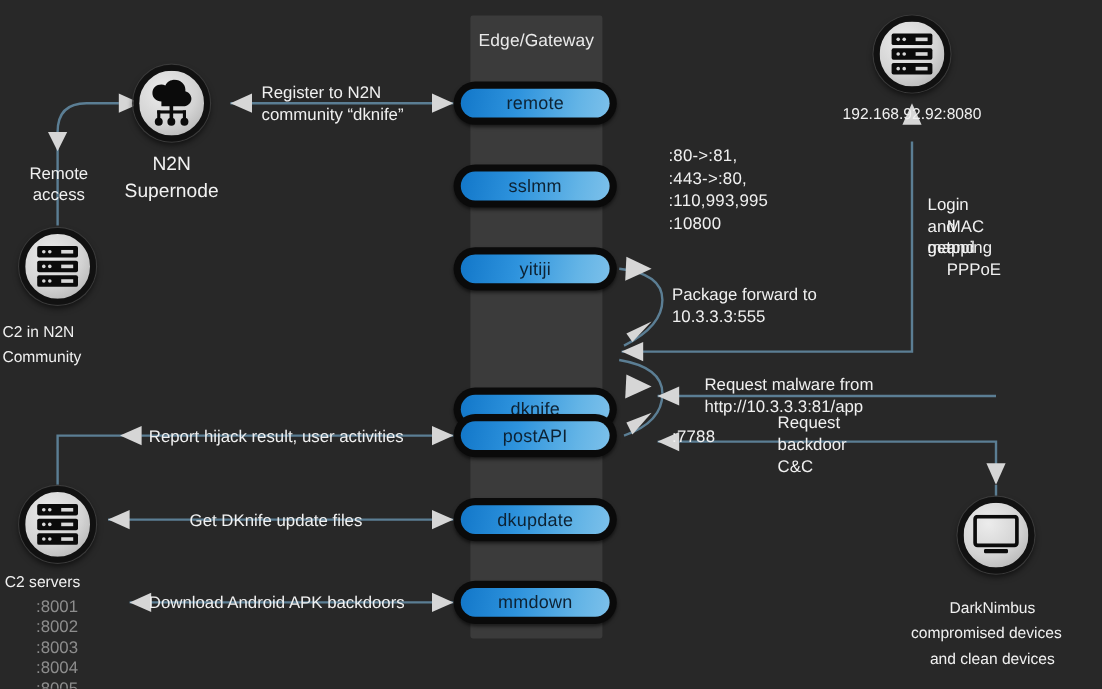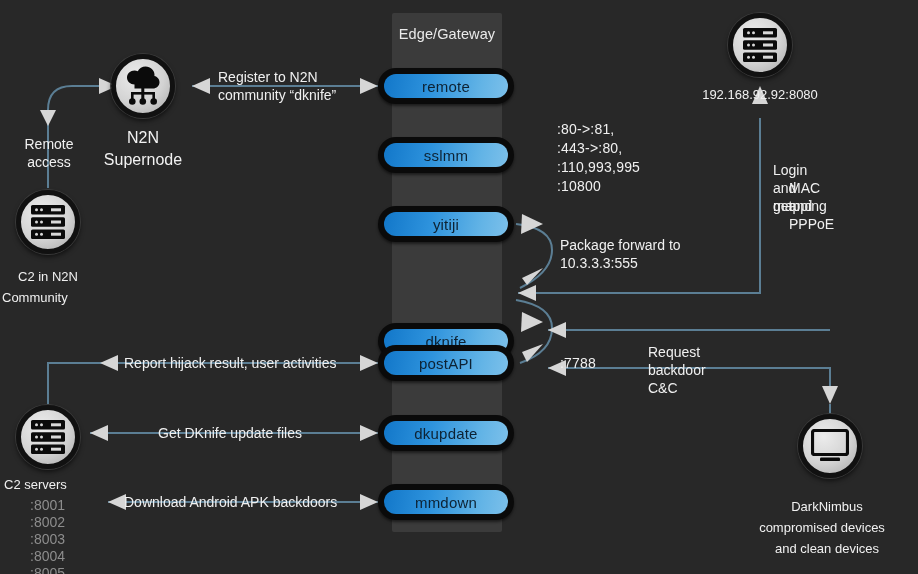--- a/index.html
+++ b/index.html
@@ -186,21 +186,21 @@
         <rect x="22" y="5.3" width="10" height="3" fill="#d8d8d8"></rect>
         <circle cx="7.5" cy="19" r="1.5" fill="#d8d8d8"></circle>
         <circle cx="12.5" cy="19" r="1.5" fill="#d8d8d8"></circle>
         <rect x="22" y="17.5" width="10" height="3" fill="#d8d8d8"></rect>
         <circle cx="7.5" cy="31.2" r="1.5" fill="#d8d8d8"></circle>
         <circle cx="12.5" cy="31.2" r="1.5" fill="#d8d8d8"></circle>
         <rect x="22" y="29.7" width="10" height="3" fill="#d8d8d8"></rect>
       </svg>
     </div>
   </div>
-  <div class="lbl big" style="left:2px;top:266px;width:140px;margin-left:16px;">C2 in N2N</div>
+  <div class="lbl big" style="left:2px;top:266px;width:140px;">C2 in N2N</div>
   <div class="lbl big" style="left:2px;top:287px;width:140px;">Community</div>
 
   <div class="lbl" style="left:6px;top:135px;width:86px;text-align:center;">Remote</div>
   <div class="lbl" style="left:6px;top:153px;width:86px;text-align:center;">access</div>
 
   <div class="node" style="left:16px;top:405px;">
     <div class="disc">
       <svg width="38" height="38" viewBox="0 0 38 38" aria-hidden="true">
         <rect x="2" y="2" width="34" height="9.6" rx="1.6" fill="#0b0b0b"></rect>
         <rect x="2" y="14.2" width="34" height="9.6" rx="1.6" fill="#0b0b0b"></rect>
@@ -264,20 +264,21 @@
   <div class="lbl mono-ish" style="left:557px;top:158px;">:110,993,995</div>
   <div class="lbl mono-ish" style="left:557px;top:177px;">:10800</div>
 
   <div class="lbl" style="left:773px;top:161px;">Login and get</div>
   <div class="lbl" style="left:789px;top:179px;">MAC and PPPoE</div>
   <div class="lbl" style="left:773px;top:197px;">mapping</div>
 
   <div class="lbl" style="left:560px;top:236px;">Package forward to</div>
   <div class="lbl" style="left:560px;top:254px;">10.3.3.3:555</div>
 
+  <div class="lbl" style="left:587px;top:311px;">Request malware from http://10.3.3.3:81/app</div>
 
   <div class="lbl" style="left:648px;top:343px;">Request backdoor C&amp;C</div>
 
   <div class="lbl mono-ish" style="left:560px;top:354px;">:7788</div>
 
   <div class="lbl" style="left:124px;top:354px;">Report hijack result, user activities</div>
 
   <div class="lbl" style="left:158px;top:424px;">Get DKnife update files</div>
 
   <div class="lbl" style="left:124px;top:493px;">Download Android APK backdoors</div>

